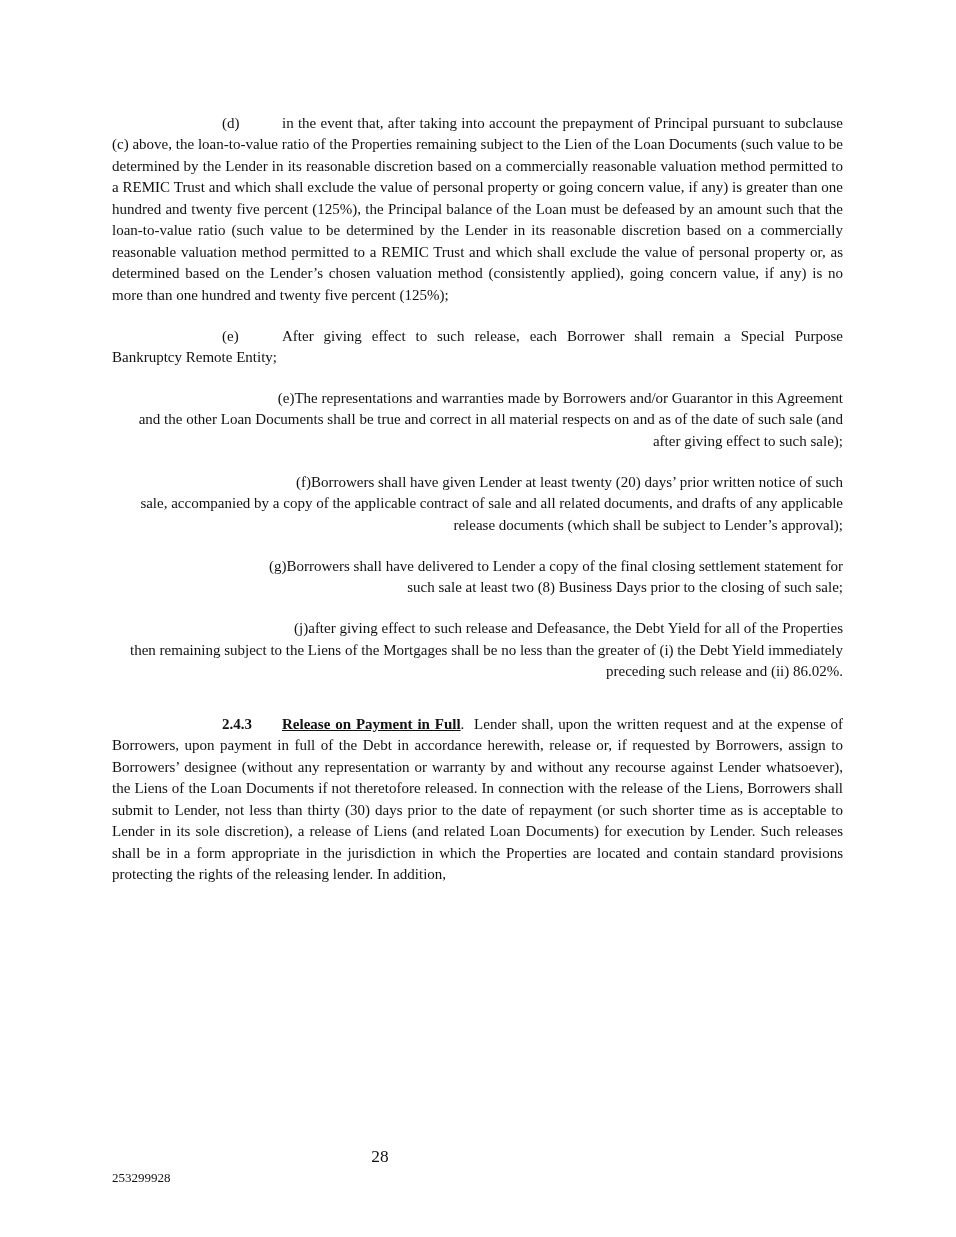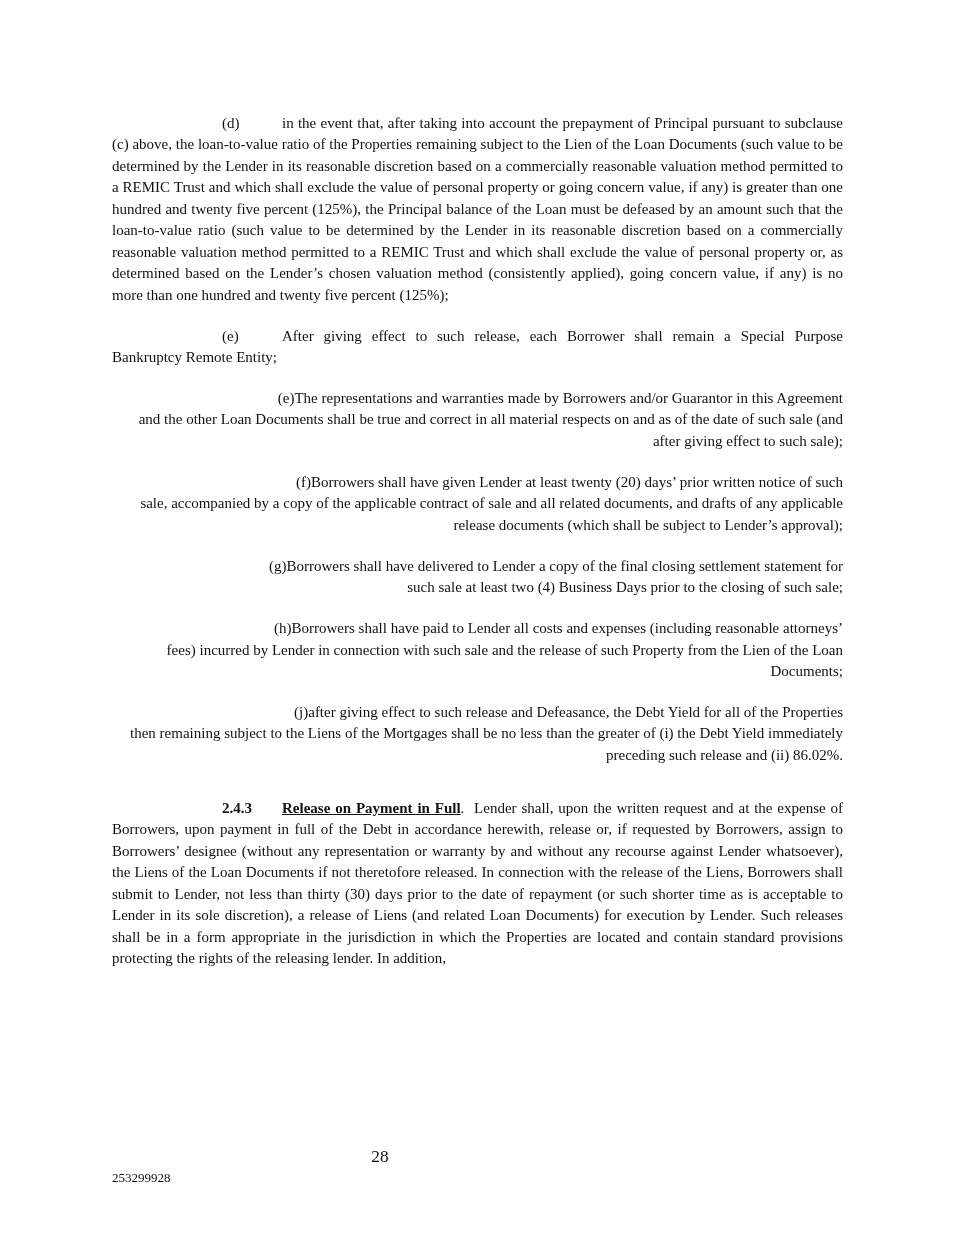--- a/index.html
+++ b/index.html
@@ -29,23 +29,22 @@
 
 <div class="page">
   <p class="para justify"><span class="label">(d)</span><span>in the event that, after taking into account the prepayment of Principal pursuant to subclause (c) above, the loan-to-value ratio of the Properties remaining subject to the Lien of the Loan Documents (such value to be determined by the Lender in its reasonable discretion based on a commercially reasonable valuation method permitted to a REMIC Trust and which shall exclude the value of personal property or going concern value, if any) is greater than one hundred and twenty five percent (125%), the Principal balance of the Loan must be defeased by an amount such that the loan-to-value ratio (such value to be determined by the Lender in its reasonable discretion based on a commercially reasonable valuation method permitted to a REMIC Trust and which shall exclude the value of personal property or, as determined based on the Lender’s chosen valuation method (consistently applied), going concern value, if any) is no more than one hundred and twenty five percent (125%);</span></p>
 
   <p class="para justify"><span class="label">(e)</span><span>After giving effect to such release, each Borrower shall remain a Special Purpose Bankruptcy Remote Entity;</span></p>
 
   <p class="para left"><span class="label">(e)</span><span>The representations and warranties made by Borrowers and/or Guarantor in this Agreement and the other Loan Documents shall be true and correct in all material respects on and as of the date of such sale (and after giving effect to such sale);</span></p>
 
   <p class="para left"><span class="label">(f)</span><span>Borrowers shall have given Lender at least twenty (20) days’ prior written notice of such sale, accompanied by a copy of the applicable contract of sale and all related documents, and drafts of any applicable release documents (which shall be subject to Lender’s approval);</span></p>
 
-  <p class="para left"><span class="label">(g)</span><span>Borrowers shall have delivered to Lender a copy of the final closing settlement statement for such sale at least two (4) Business Days prior to the closing of such sale;</span></p>
+  <p class="para left"><span class="label">(g)</span><span>Borrowers shall have delivered to Lender a copy of the final closing settlement statement for such sale at least two (8) Business Days prior to the closing of such sale;</span></p>
 
-  <p class="para left"><span class="label">(h)</span><span>Borrowers shall have paid to Lender all costs and expenses (including reasonable attorneys’ fees) incurred by Lender in connection with such sale and the release of such Property from the Lien of the Loan Documents;</span></p>
 
 
   <p class="para left"><span class="label">(j)</span><span>after giving effect to such release and Defeasance, the Debt Yield for all of the Properties then remaining subject to the Liens of the Mortgages shall be no less than the greater of (i) the Debt Yield immediately preceding such release and (ii) 86.02%.</span></p>
 
   <p class="para justify"><span class="sec-num">2.4.3</span><span class="sec-title">Release on Payment in Full</span><span>.</span>&nbsp; <span>Lender shall, upon the written request and at the expense of Borrowers, upon payment in full of the Debt in accordance herewith, release or, if requested by Borrowers, assign to Borrowers’ designee (without any representation or warranty by and without any recourse against Lender whatsoever), the Liens of the Loan Documents if not theretofore released.  In connection with the release of the Liens, Borrowers shall submit to Lender, not less than thirty (30) days prior to the date of repayment (or such shorter time as is acceptable to Lender in its sole discretion), a release of Liens (and related Loan Documents) for execution by Lender.  Such releases shall be in a form appropriate in the jurisdiction in which the Properties are located and contain standard provisions protecting the rights of the releasing lender.  In addition,</span></p>
 </div>
 
 <div class="page-number">28</div>
 <div class="doc-id">253299928</div>
 

